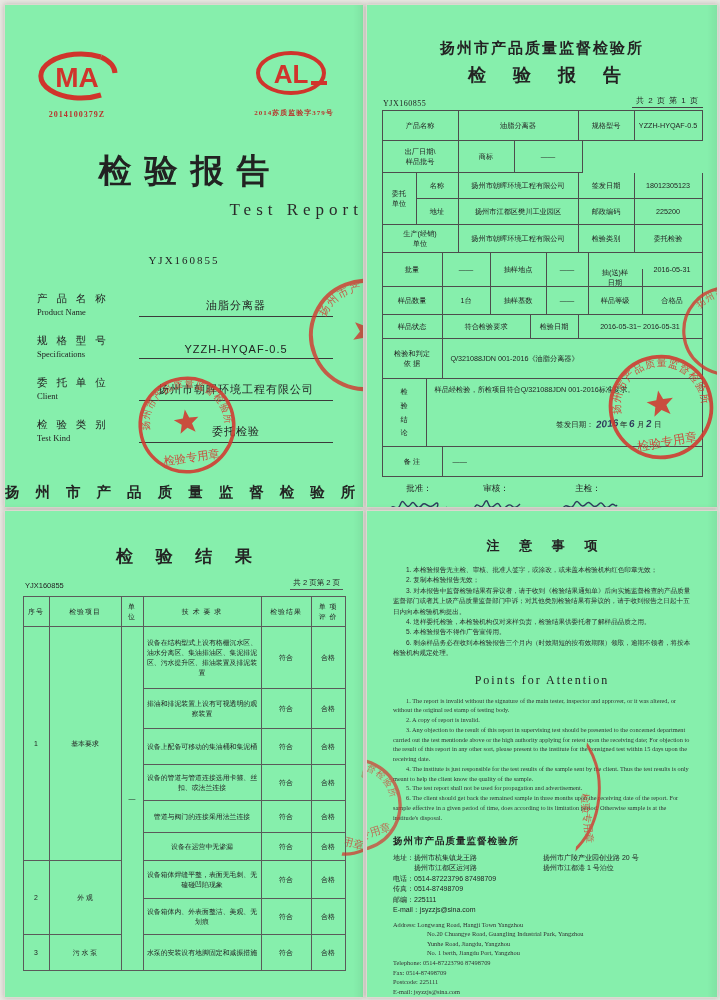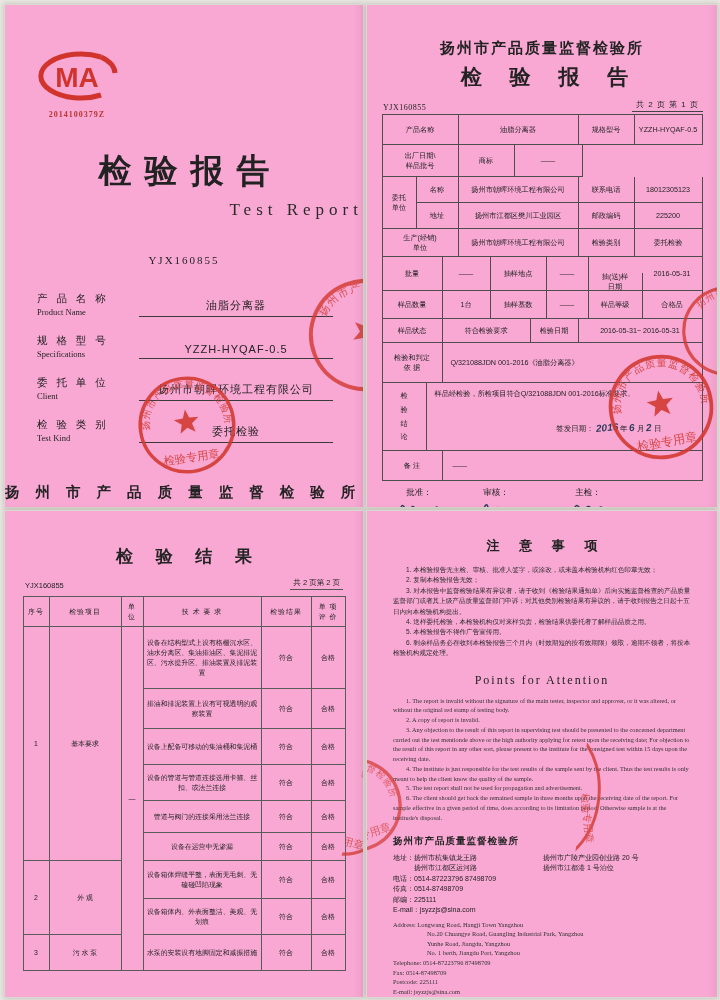--- a/index.html
+++ b/index.html
@@ -1,18 +1,18 @@
 <!DOCTYPE html>
 <html><head>
 <meta charset="utf-8">
 <style>
   html,body{margin:0;padding:0;}
   body{width:720px;height:1000px;background:#e9e7e2;font-family:"Liberation Sans",sans-serif;position:relative;overflow:hidden;}
   .canvas{position:absolute;left:0;top:0;width:720px;height:1000px;}
-  .page{position:absolute;background:#f9a8d4;box-shadow:0 0 5px rgba(60,55,45,.25);border:1px solid #dcd8d0;overflow:hidden;color:#232323;}
+  .page{position:absolute;background:#86efac;box-shadow:0 0 5px rgba(60,55,45,.25);border:1px solid #dcd8d0;overflow:hidden;color:#232323;}
   .page:after{content:"";position:absolute;right:0;top:0;bottom:0;width:10px;background:linear-gradient(to right,rgba(0,0,0,0),rgba(0,0,0,.05));pointer-events:none;}
   #pageA{left:4px;top:4px;width:358px;height:502px;}
   #pageB{left:366px;top:4px;width:350px;height:502px;}
   #pageC{left:4px;top:510px;width:358px;height:486px;}
   #pageD{left:366px;top:510px;width:350px;height:486px;}
   .pre{white-space:pre-line;}
   
   .logo-row{display:flex;justify-content:space-between;padding:44px 28px 0 26px;}
   .logo-box{text-align:center;}
   .logo-code{font-size:8px;letter-spacing:1px;color:#b8342c;font-weight:bold;margin-top:3px;font-family:"Liberation Serif",serif;}
@@ -22,21 +22,21 @@
   .fields{padding:26px 30px 0 32px;}
   .frow{display:flex;align-items:flex-end;margin-bottom:17px;}
   .flabel{width:96px;}
   .flabel .cn{font-size:10.5px;letter-spacing:3px;}
   .flabel .en{font-size:8.5px;font-family:"Liberation Serif",serif;margin-top:1px;}
   .fvalue{flex:1;border-bottom:1px solid #3a3a3a;text-align:center;font-size:11px;letter-spacing:1px;padding-bottom:3px;margin-left:6px;}
   .inst-cn{text-align:left;font-size:14.5px;font-weight:bold;letter-spacing:6px;margin-top:40px;}
   .inst-en{text-align:center;font-size:7.4px;font-weight:bold;font-family:"Liberation Serif",serif;margin-top:4px;letter-spacing:.2px;}
   
   .p1-org{text-align:center;font-size:15px;font-weight:bold;letter-spacing:2px;margin-top:34px;}
-  .p1-title{text-align:center;font-size:21px;font-weight:bold;letter-spacing:11px;margin-top:5px;padding-left:16px;}
+  .p1-title{text-align:center;font-size:18px;font-weight:bold;letter-spacing:11px;margin-top:5px;padding-left:16px;}
   .p1-meta{display:flex;justify-content:space-between;align-items:flex-end;margin:8px 14px 0 16px;font-size:8px;}
   .p1-meta .no{letter-spacing:.5px;font-family:"Liberation Serif",serif;}
   .p1-meta .pg{border-bottom:1px solid #444;padding:0 4px 1px 4px;letter-spacing:1px;}
   .tbl{margin:2px auto 0 auto;width:320px;border-top:1px solid #4d4d4d;border-left:1px solid #4d4d4d;font-size:7.2px;}
   .trow{display:flex;}
   .tc{border-right:1px solid #4d4d4d;border-bottom:1px solid #4d4d4d;display:flex;align-items:center;justify-content:center;text-align:center;padding:1px 2px;box-sizing:border-box;line-height:1.35;}
   .tc.left{justify-content:flex-start;text-align:left;}
   .split{display:flex;flex-direction:column;}
   .concl-body{flex-direction:column;align-items:stretch;justify-content:flex-start;padding:6px 6px 2px 8px;text-align:left;}
   .issue-line{margin-top:22px;text-align:right;padding-right:34px;font-size:7.5px;}
@@ -78,20 +78,28 @@
   <div class="page" id="pageA">
     <div class="logo-row">
       <div class="logo-box">
         <svg width="92" height="54" viewBox="0 0 92 54">
           <path d="M70,8 A40,22 0 1 0 70,46" fill="none" stroke="#d0342c" stroke-width="5"></path>
           <path d="M70,8 A40,22 0 0 1 84,24" fill="none" stroke="#d0342c" stroke-width="5"></path>
           <text x="46" y="38" text-anchor="middle" font-size="28" font-weight="bold" fill="#d0342c" font-family="Liberation Sans,sans-serif">MA</text>
         </svg>
         <div class="logo-code">2014100379Z</div>
       </div>
+      <div class="logo-box">
+        <svg width="82" height="52" viewBox="0 0 82 52">
+          <ellipse cx="38" cy="24" rx="33" ry="20" fill="none" stroke="#d0342c" stroke-width="4"></ellipse>
+          <text x="38" y="34" text-anchor="middle" font-size="26" font-weight="bold" fill="#d0342c" font-family="Liberation Sans,sans-serif">AL</text>
+          <path d="M58,34 L74,34" stroke="#d0342c" stroke-width="4"></path>
+        </svg>
+        <div class="logo-code" style="font-size:7px;">2014苏质监验字379号</div>
+      </div>
     </div>
 
     <div class="cover-title">检验报告</div>
     <div class="cover-sub">Test  Report</div>
     <div class="cover-no">YJX160855</div>
 
     <div class="fields">
       <div class="frow">
         <div class="flabel">
           <div class="cn">产 品 名 称</div>
@@ -166,21 +174,21 @@
         <div class="tc" style="width:56px;">商标</div>
         <div class="tc" style="width:68px;">——</div>
       </div>
       <div class="trow" style="height:52px;">
         <div class="tc pre" style="width:34px;height:52px;">委托
 单位</div>
         <div class="split" style="width:286px;">
           <div class="trow" style="height:26px;">
             <div class="tc" style="width:42px;">名称</div>
             <div class="tc" style="width:120px;">扬州市朝晖环境工程有限公司</div>
-            <div class="tc" style="width:56px;">联系电话</div>
+            <div class="tc" style="width:56px;">签发日期</div>
             <div class="tc" style="width:68px;">18012305123</div>
           </div>
           <div class="trow" style="height:26px;">
             <div class="tc" style="width:42px;text-align:right;">地址</div>
             <div class="tc" style="width:120px;">扬州市江都区樊川工业园区</div>
             <div class="tc" style="width:56px;">邮政编码</div>
             <div class="tc" style="width:68px;">225200</div>
           </div>
         </div>
       </div>

